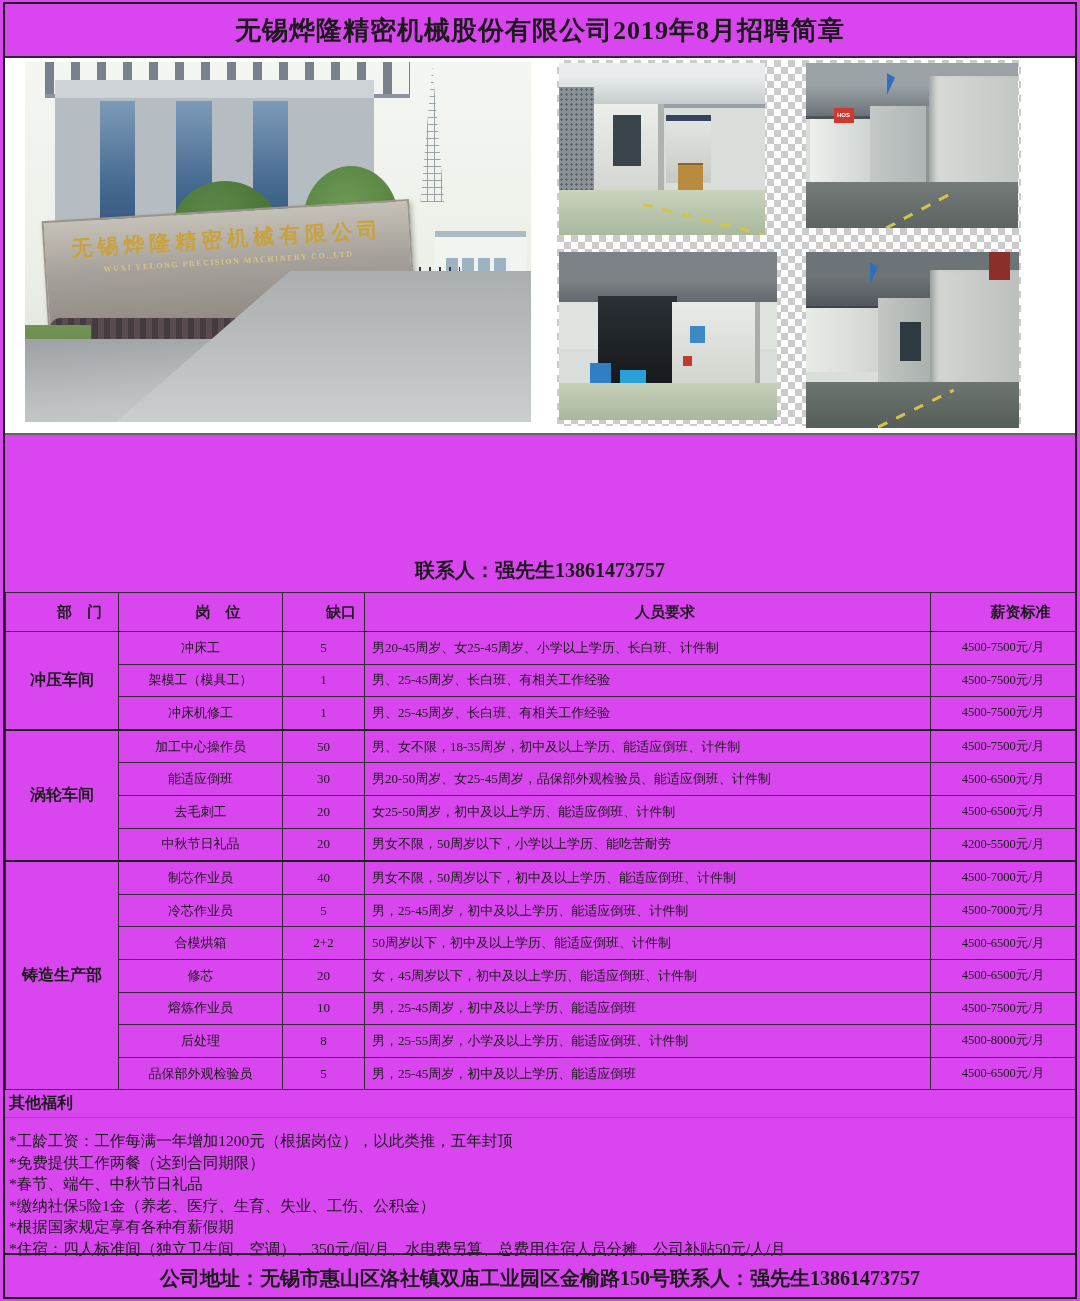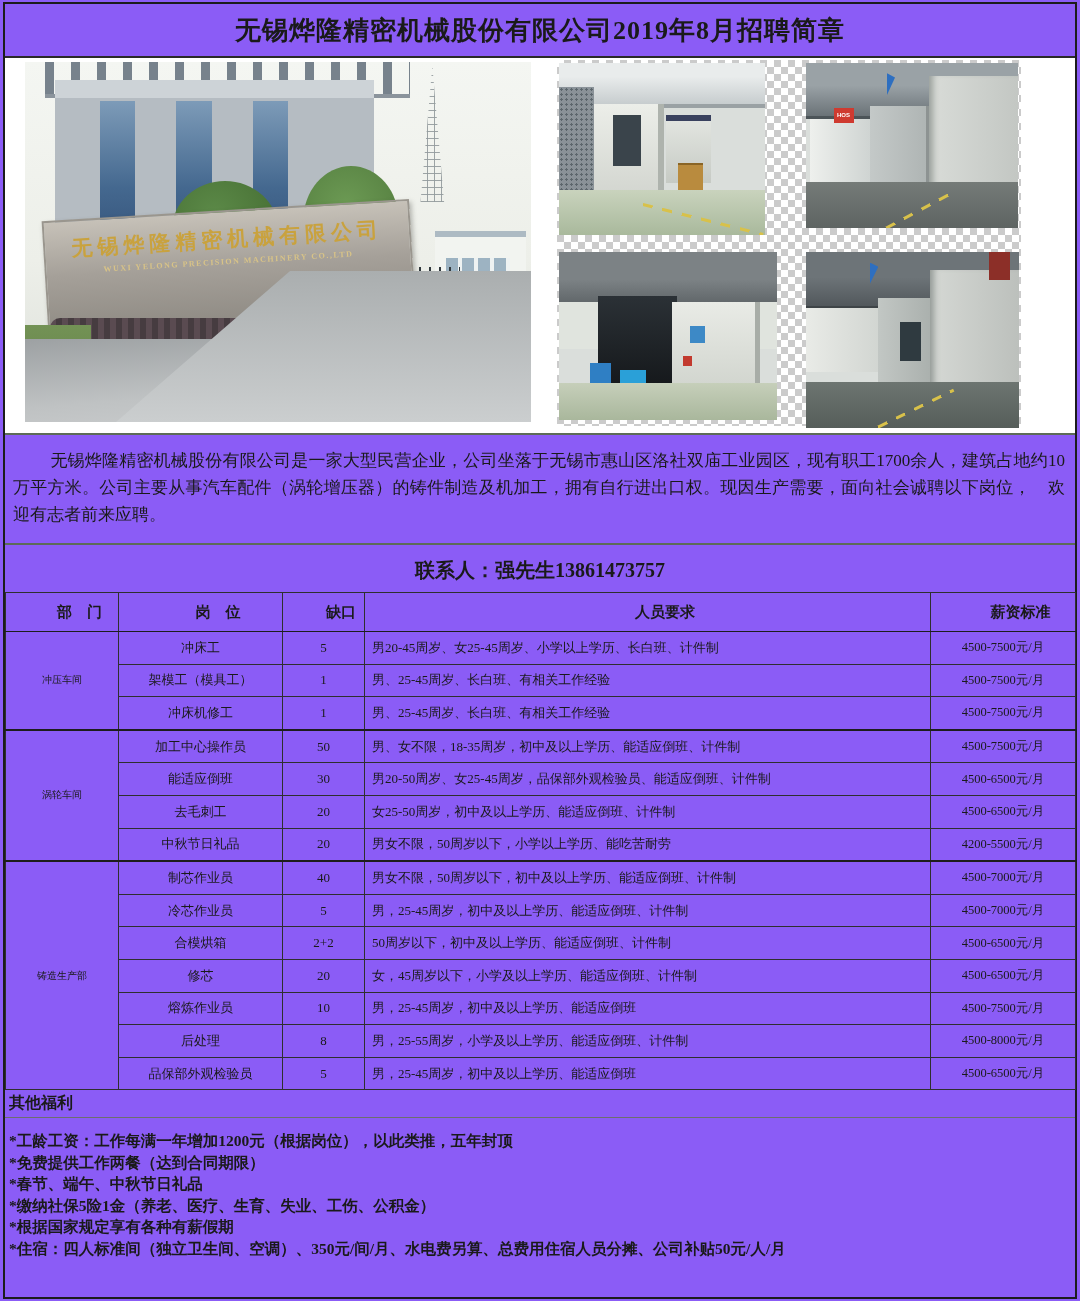--- a/index.html
+++ b/index.html
@@ -1,16 +1,16 @@
 <!DOCTYPE html>
 <html><head>
 <meta charset="utf-8">
 <style>
   html,body{margin:0;padding:0;background:#fff;}
-  .page{position:relative;width:1080px;height:1301px;background:#8b5cf6;overflow:hidden;
+  .page{position:relative;width:1080px;height:1301px;background:#d946ef;overflow:hidden;
         font-family:"Liberation Serif","DejaVu Serif",serif;color:#1a1a1a;}
   .frame{position:absolute;left:3px;right:3px;top:2px;bottom:2px;border:2px solid #1c1c1c;}
   
   .title-row{position:absolute;top:0;left:0;right:0;height:52px;border-bottom:2px solid #2a2a2a;
              text-align:center;line-height:54px;font-size:26px;font-weight:bold;letter-spacing:1px;}
   
   .photo-strip{position:absolute;top:54px;left:0;right:0;height:375px;border-bottom:2px solid #5d6b57;background:#fff;}
   .entrance{position:absolute;left:20px;top:4px;width:506px;height:360px;overflow:hidden;
             background:linear-gradient(180deg,#f4f6f2 0%,#edefe9 55%,#e3e6e0 80%,#dfe2dc 100%);}
   .bldg{position:absolute;left:6%;top:5%;width:63%;height:49%;
@@ -57,30 +57,30 @@
          text-indent:2.2em;text-align:justify;}
   
   .contact-row{position:absolute;top:543px;left:0;right:0;height:45px;border-bottom:1px solid #2a2a2a;
                text-align:center;font-size:20px;font-weight:bold;line-height:47px;}
   .gap38{}
   
   table.jobs{position:absolute;top:588px;left:0;width:1070px;border-collapse:collapse;table-layout:fixed;}
   table.jobs th,table.jobs td{border:1px solid #2f2f2f;overflow:hidden;}
   table.jobs thead th{height:36px;font-size:15px;font-weight:bold;text-align:center;padding-left:36px;}
   table.jobs tbody td{height:31.6px;font-size:13px;text-align:center;padding:0 2px;}
-  table.jobs td.dept{font-size:10px;font-weight:normal;text-align:center;}
+  table.jobs td.dept{font-size:16px;font-weight:bold;text-align:center;}
   table.jobs td.req{text-align:left;padding-left:7px;}
   table.jobs td.sal{font-size:12.5px;}
   table.jobs tr.group-start td{border-top:2px solid #1d1d1d;}
   table.jobs thead tr th{border-bottom:1.5px solid #1d1d1d;}
   
   .benefits-head{position:absolute;top:1082px;left:0;right:0;height:31px;border-bottom:1px solid #6e6e6e;
                  font-size:16px;font-weight:bold;line-height:33px;padding-left:4px;}
   .benefits-body{position:absolute;top:1113px;left:0;right:0;height:136px;box-sizing:border-box;
-                 padding:13px 0 0 4px;font-size:15.5px;font-weight:bold;line-height:21.5px;}
+                 padding:13px 0 0 4px;font-size:15.5px;font-weight:normal;line-height:21.5px;}
   
   .footer{position:absolute;top:1249px;left:0;right:0;height:44px;border-top:2px solid #222;
           text-align:center;font-size:20px;font-weight:bold;line-height:47px;}
 </style>
 </head>
 <body>
 
 <div class="page">
   <div class="frame">
 
@@ -157,21 +157,20 @@
           <div class="box" style="left:86%;top:0;width:10%;height:16%;background:#8c2f28;"></div>
           <div class="box" style="left:30%;top:6%;width:4%;height:12%;background:#2e6fc0;clip-path:polygon(0 0,100% 20%,0 100%);"></div>
           <div class="box" style="left:52%;top:74%;width:14%;height:10%;background:#b4512e;"></div>
           <div class="floor" style="height:26%;background:linear-gradient(180deg,#6d7571,#565e5a);"></div>
           <div class="yline" style="left:14%;bottom:5%;width:58%;transform:rotate(-26deg);"></div>
         </div>
 
       </div>
     </div>
 
-    <div class="intro">无锡烨隆精密机械股份有限公司是一家大型民营企业，公司坐落于无锡市惠山区洛社双庙工业园区，现有职工1700余人，建筑占地约10万平方米。公司主要从事汽车配件（涡轮增压器）的铸件制造及机加工，拥有自行进出口权。现因生产需要，面向社会诚聘以下岗位，　欢迎有志者前来应聘。</div>
 
     <div class="contact-row">
       <span>联系人：强先生</span><span class="gap38">13861473757</span>
     </div>
 
     <table class="jobs">
       <colgroup>
         <col style="width:113px">
           <col style="width:164px">
           <col style="width:82px">
@@ -247,21 +246,21 @@
           </tr>
           <tr>
             <td>合模烘箱</td>
             <td>2+2</td>
             <td class="req">50周岁以下，初中及以上学历、能适应倒班、计件制</td>
             <td class="sal">4500-6500元/月</td>
           </tr>
           <tr>
             <td>修芯</td>
             <td>20</td>
-            <td class="req">女，45周岁以下，小学及以上学历、能适应倒班、计件制</td>
+            <td class="req">女，45周岁以下，初中及以上学历、能适应倒班、计件制</td>
             <td class="sal">4500-6500元/月</td>
           </tr>
           <tr>
             <td>熔炼作业员</td>
             <td>10</td>
             <td class="req">男，25-45周岁，初中及以上学历、能适应倒班</td>
             <td class="sal">4500-7500元/月</td>
           </tr>
           <tr>
             <td>后处理</td>
@@ -281,15 +280,18 @@
     <div class="benefits-head">其他福利</div>
     <div class="benefits-body">
         <div>*工龄工资：工作每满一年增加1200元（根据岗位），以此类推，五年封顶</div>
         <div>*免费提供工作两餐（达到合同期限）</div>
         <div>*春节、端午、中秋节日礼品</div>
         <div>*缴纳社保5险1金（养老、医疗、生育、失业、工伤、公积金）</div>
         <div>*根据国家规定享有各种有薪假期</div>
         <div>*住宿：四人标准间（独立卫生间、空调）、350元/间/月、水电费另算、总费用住宿人员分摊、公司补贴50元/人/月</div>
       </div>
 
+    <div class="footer">
+      <span>公司地址：无锡市惠山区洛社镇双庙工业园区金榆路150号</span><span class="gap38">联系人：强先生</span><span class="gap38">13861473757</span>
+    </div>
 
   </div>
 </div>
 
 </body></html>

